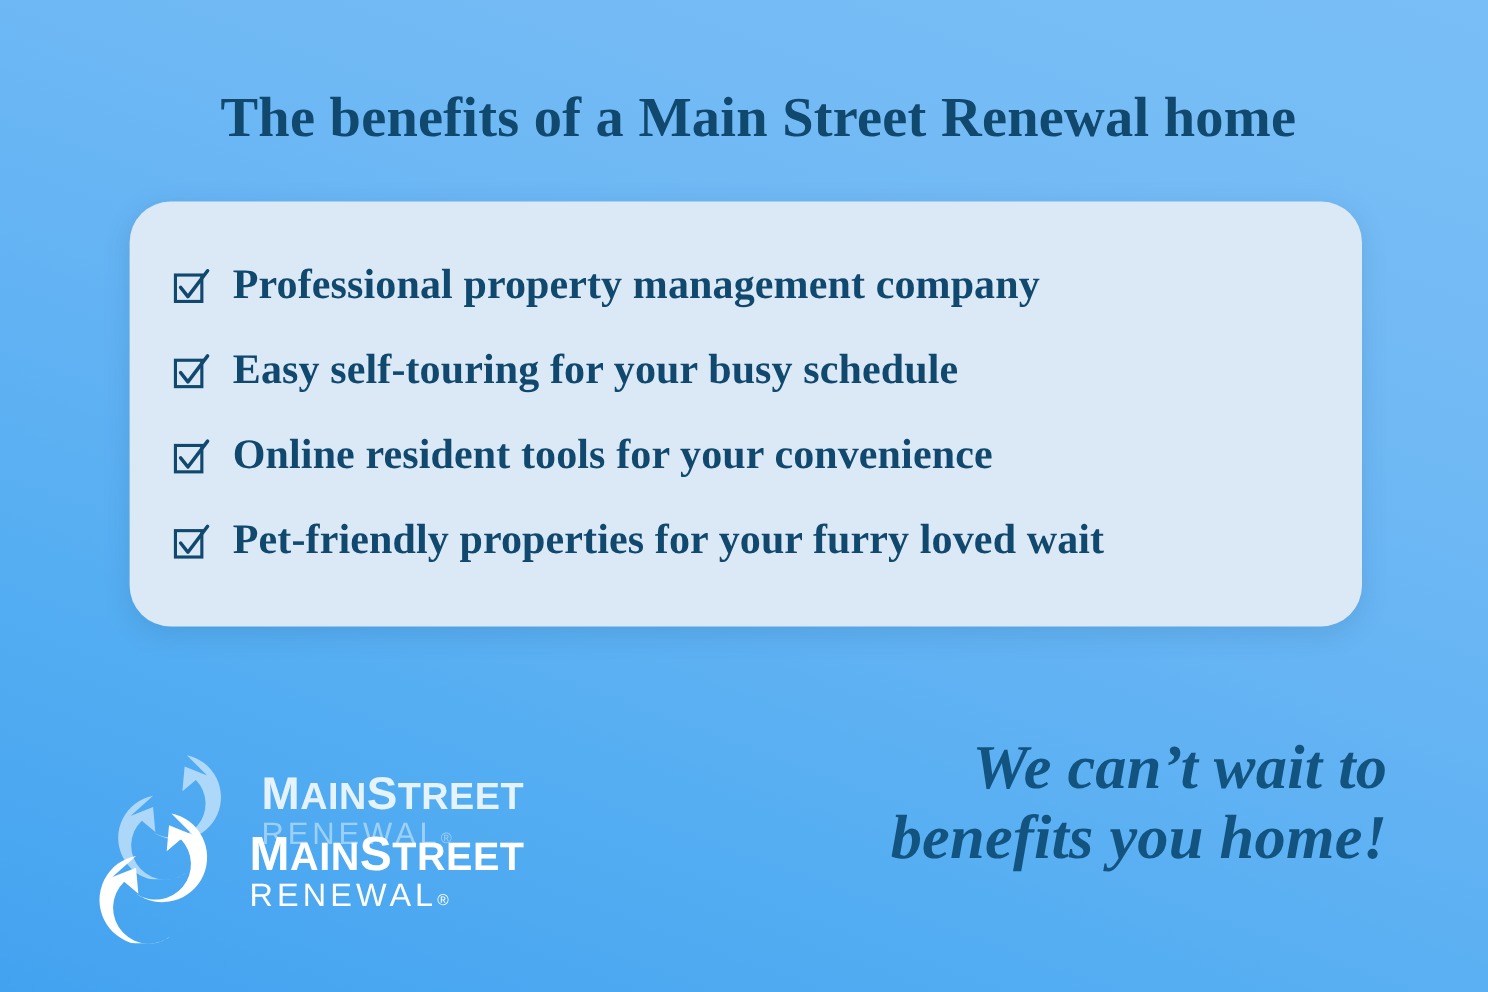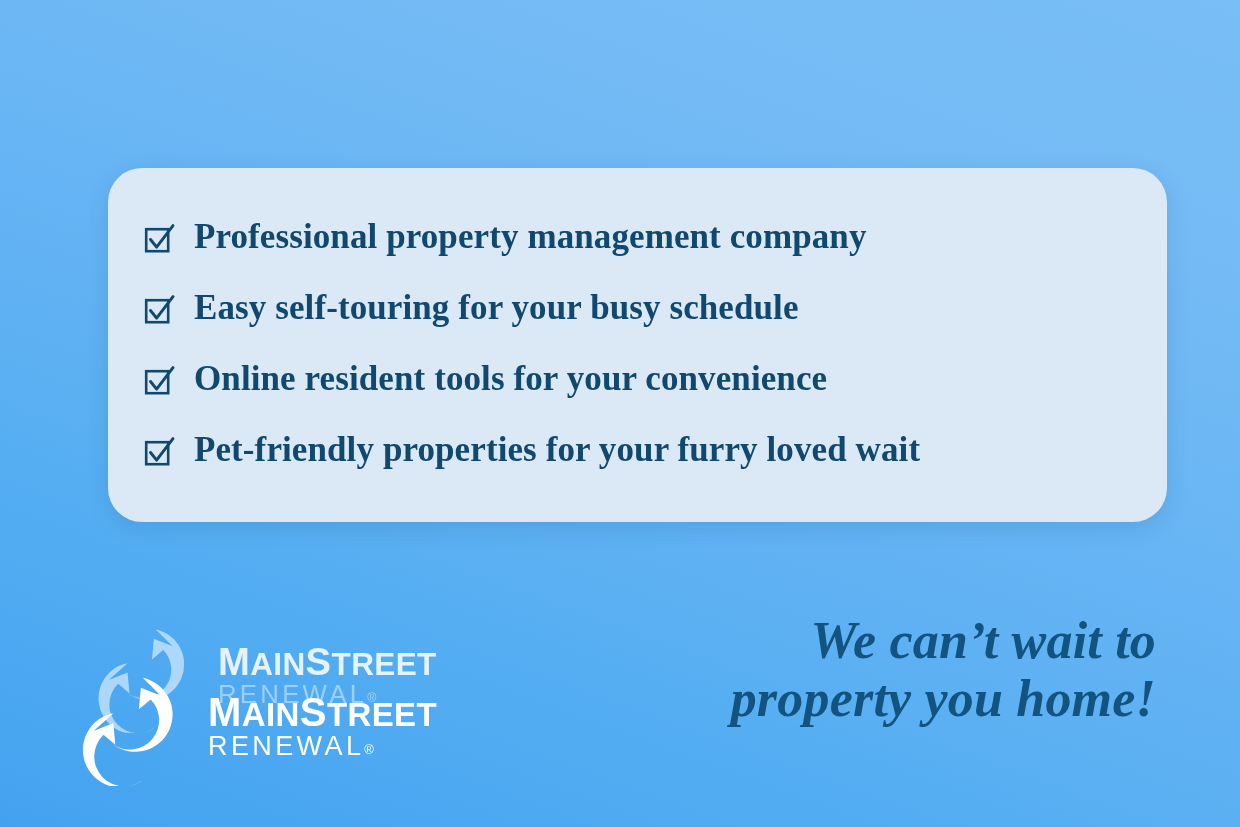--- a/index.html
+++ b/index.html
@@ -49,21 +49,20 @@
   
   .card {
     position: absolute;
     left: 108px;
     top: 168px;
     width: 1027px;
     height: 354px;
     background: #dbe9f7;
     border-radius: 34px;
     box-shadow: 0 6px 22px rgba(23, 74, 120, 0.16);
-    padding-left: 32px;
   }
 
   .benefit-list {
     position: absolute;
     left: 36px;
     top: 34px;
     right: 20px;
     list-style: none;
     margin: 0;
     padding: 0;
@@ -192,20 +191,21 @@
     text-align: right;
     letter-spacing: 0.2px;
   }
   .tagline .tl-line { display: block; white-space: nowrap; }
 </style>
 </head>
 <body>
 
 <div class="poster">
 
+  <div class="headline">The benefits of a Main Street Renewal home</div>
 
   <div class="card">
     <ul class="benefit-list">
 
       <li class="benefit-item">
         <span class="checkbox-icon">
           <svg viewBox="0 0 30 30" aria-hidden="true">
             <rect x="2.2" y="5.2" width="22" height="22" fill="none" stroke="#11486e" stroke-width="2.6"></rect>
             <path d="M6.5 15.5 L12.6 23.2 L29 1.6" fill="none" stroke="#11486e" stroke-width="2.9" stroke-linecap="round" stroke-linejoin="round"></path>
           </svg>
@@ -275,16 +275,16 @@
       <span class="logo-words">
         <span class="logo-main"><span>M</span><span class="small-caps">AIN</span><span>S</span><span class="small-caps">TREET</span></span>
         <span class="logo-sub"><span>RENEWAL</span><span class="reg">®</span></span>
       </span>
     </div>
 
   </div>
 
   <div class="tagline">
     <span class="tl-line">We can’t wait to</span>
-    <span class="tl-line">property you home!</span>
+    <span class="tl-line">benefits you home!</span>
   </div>
 
 </div>
 
 </body></html>

